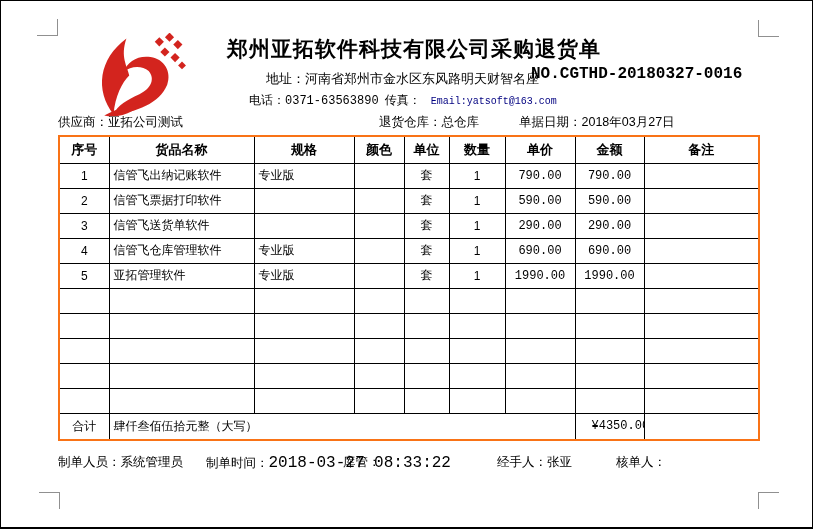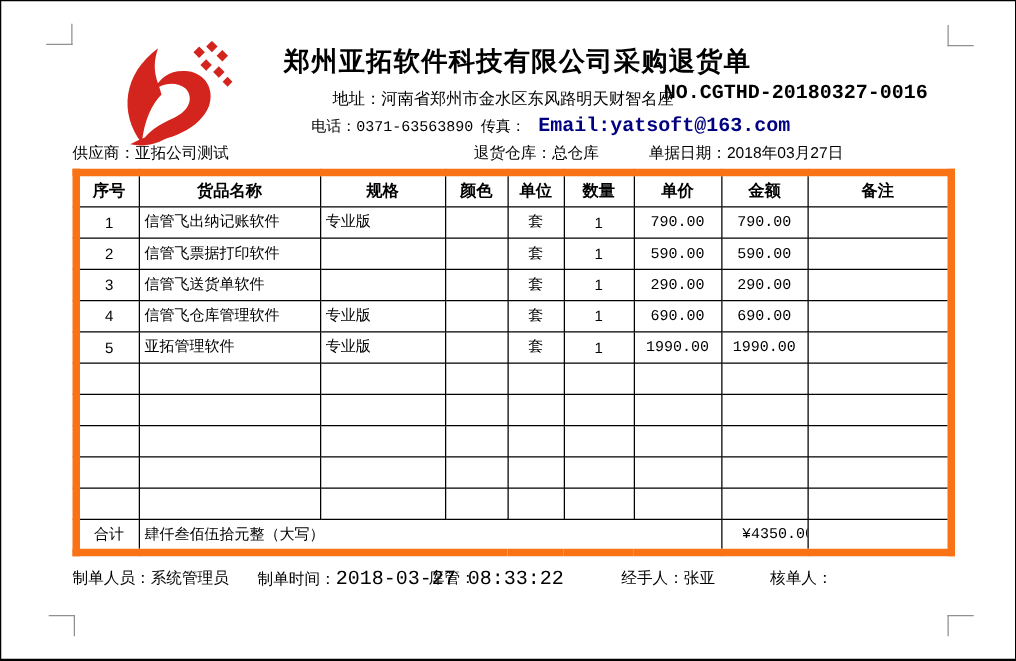--- a/index.html
+++ b/index.html
@@ -25,31 +25,31 @@
     text-align:center; font-size:21px; font-weight:bold; letter-spacing:1px;
   }
 
   .addr-line { position:absolute; left:265px; top:69px; font-size:13px; }
   .doc-no {
     position:absolute; left:530px; top:64px;
     font-family:"Liberation Mono", monospace; font-weight:bold; font-size:16px; letter-spacing:0px;
   }
   .phone-line { position:absolute; left:248px; top:91px; font-size:12px; }
   .mono { font-family:"Liberation Mono", monospace; }
-  .email { color:#000080; font-family:"Liberation Mono", monospace; font-size:16px;font-weight:bold; }
+  .email { color:#000080; font-family:"Liberation Mono", monospace; font-size:10px; }
 
   .info-line { position:absolute; top:113px; font-size:12.5px; }
   .info-supplier { left:57px; }
   .info-warehouse { left:378px; }
   .info-date { left:518px;text-align:center; }
 
   table.items {
     position:absolute; left:57px; top:134px; width:700px;
     border-collapse:collapse; table-layout:fixed;
-    border:6px solid #f97316;
+    border:2px solid #f97316;
   }
   table.items th, table.items td {
     border:1px solid #000; font-size:12px; text-align:center;
     overflow:hidden; white-space:nowrap;
   }
   table.items thead tr { height:27px; }
   table.items thead th { font-size:13px; font-weight:bold; }
   table.items tbody tr { height:25px; }
   table.items tbody td:nth-child(2),
   table.items tbody td:nth-child(3) { text-align:left; padding-left:4px; }

